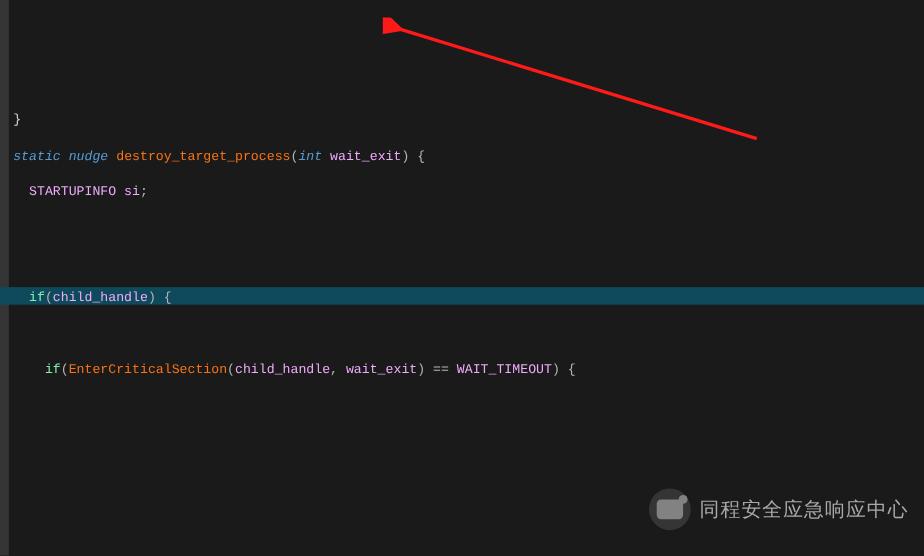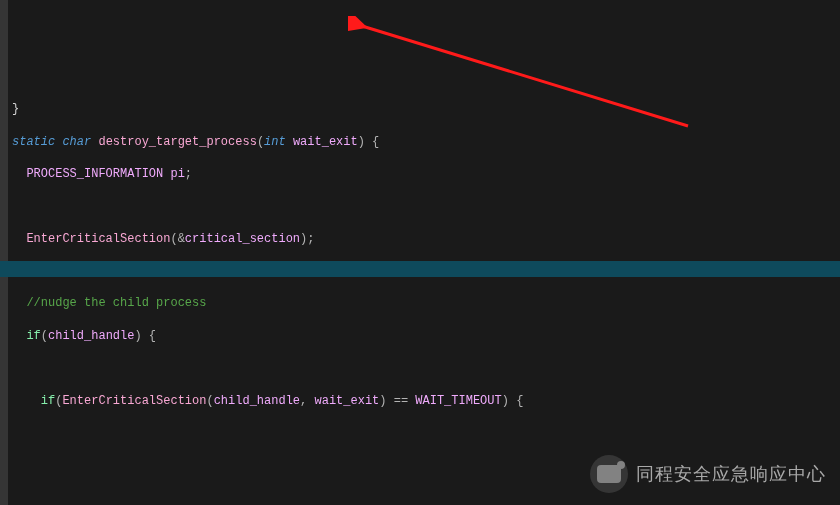--- a/index.html
+++ b/index.html
@@ -24,21 +24,21 @@
     left: 0;
     top: 0;
     bottom: 0;
     width: 8px;
     background: #353535;
   }
   .code { padding-left: 10px; }
   .kw-blue { color: #569cd6; font-style: italic; }
   .kw-pink { color: #86efac; text-align: right; }
   .ident  { color: #f0abfc; }
-  .func   { color: #f9a8d4; }
+  .func   { color: #f97316; }
   .comment{ color: #57a64a; }
   .op     { color: #b4b4b4; }
   .amp    { color: #b4b4b4; }
   .hl-line {
     position: absolute;
     left: 0;
     right: 0;
     height: 16px;
     background: #0e4a5c;
     z-index: 0;
@@ -47,21 +47,21 @@
   .arrow {
     position: absolute;
     top: 16px;
     left: 348px;
     pointer-events: none;
     z-index: 5;
   }
   .watermark {
     position: absolute;
     right: 14px;
-    bottom: 12px;
+    bottom: 23px;
     display: flex;
     align-items: center;
     gap: 8px;
     color: #ccc;
     opacity: 0.8;
     font-family: "Microsoft YaHei", sans-serif;
     pointer-events: none;
   }
   .wm-circle {
     width: 38px; height: 38px;
@@ -88,26 +88,24 @@
 </style>
 </head>
 <body>
 
 <div class="editor">
   <div class="gutter"></div>
   <div class="hl-line" style="top: 261px;"></div>
 
   <div class="code">
 <div class="code-row">}</div>
-<div class="code-row"><span class="kw-blue">static</span> <span class="kw-blue">char</span> <span class="func">destroy_target_process</span><span class="op">(</span><span class="kw-blue">int</span> <span class="ident">wait_exit</span><span class="op">) {</span></div>
-<div class="code-row">  <span class="ident">PROCESS_INFORMATION pi</span><span class="op">;</span></div>
+<div class="code-row"><span class="kw-blue">static</span> <span class="kw-blue">nudge</span> <span class="func">destroy_target_process</span><span class="op">(</span><span class="kw-blue">int</span> <span class="ident">wait_exit</span><span class="op">) {</span></div>
+<div class="code-row">  <span class="ident">STARTUPINFO si</span><span class="op">;</span></div>
 <div class="code-row"> </div>
-<div class="code-row">  <span class="func">EnterCriticalSection</span><span class="op">(</span><span class="amp">&amp;</span><span class="ident">critical_section</span><span class="op">);</span></div>
 <div class="code-row"> </div>
-<div class="code-row">  <span class="comment">//nudge the child process</span></div>
 <div class="code-row">  <span class="kw-pink">if</span><span class="op">(</span><span class="ident">child_handle</span><span class="op">) {</span></div>
 <div class="code-row"> </div>
 <div class="code-row">    <span class="kw-pink">if</span><span class="op">(</span><span class="func">EnterCriticalSection</span><span class="op">(</span><span class="ident">child_handle</span><span class="op">, </span><span class="ident">wait_exit</span><span class="op">) </span><span class="op">==</span> <span class="ident">WAIT_TIMEOUT</span><span class="op">) {</span></div>
 <div class="code-row"> </div>
 
 
 
 
 
 

